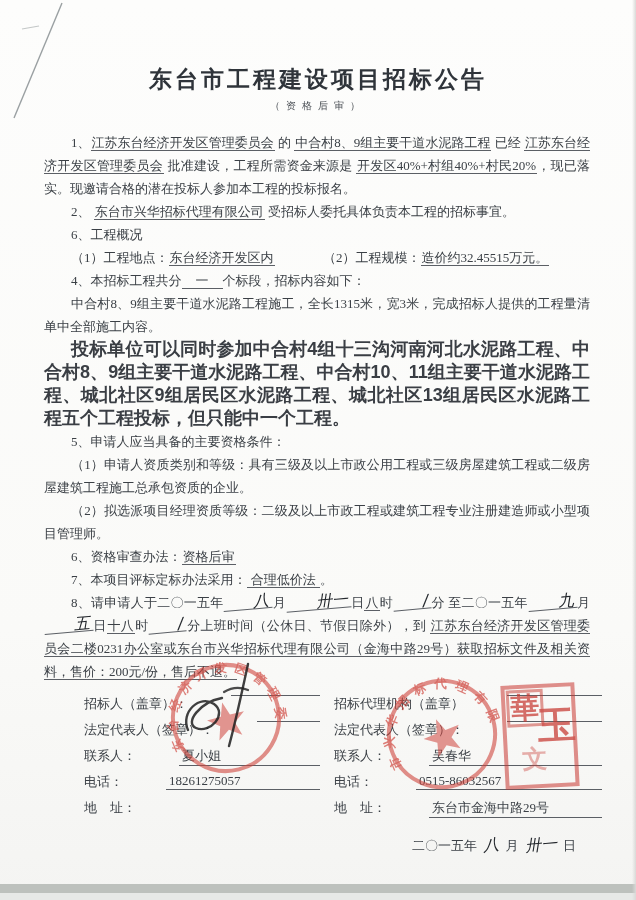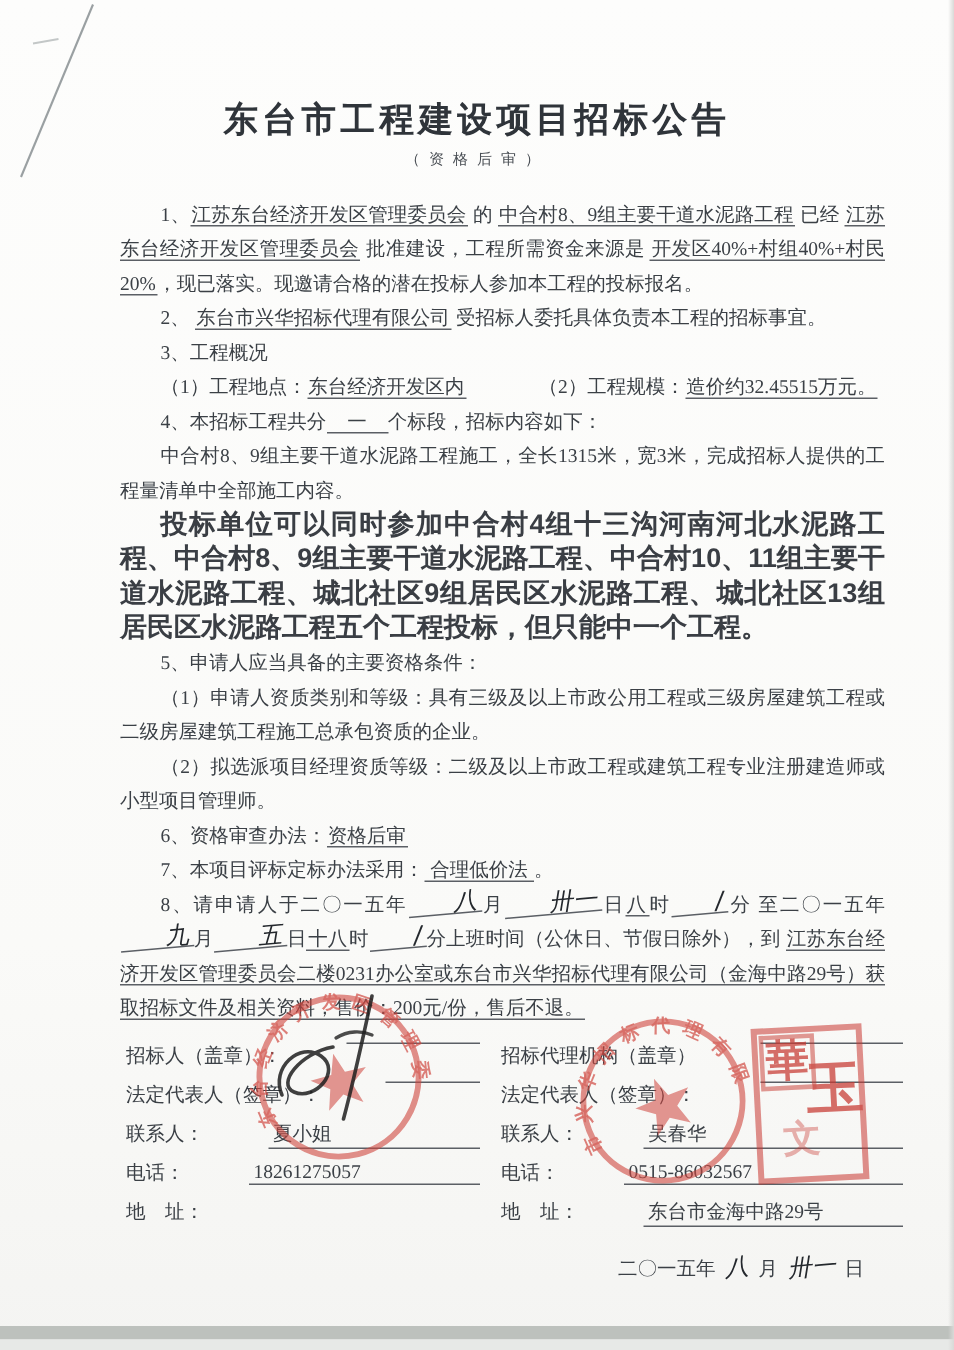--- a/index.html
+++ b/index.html
@@ -10,21 +10,21 @@
   .edge-bottom{position:absolute;left:0;right:0;top:884px;height:9px;background:#bdc1bd;}
   .edge-bottom2{position:absolute;left:0;right:0;top:893px;height:7px;background:#e7e9e7;}
   .edge-right{position:absolute;top:0;right:0;bottom:0;width:4px;
               background:linear-gradient(to left,#d9d9d7,rgba(255,255,255,0));}
   .fold-svg{position:absolute;left:0;top:0;}
   
   .title{margin:64px 30px 4px;text-align:center;font-family:"Liberation Sans","DejaVu Sans",sans-serif;
          font-weight:700;font-size:23px;letter-spacing:3px;color:#2f343a;}
   .subtitle{text-align:center;font-size:10px;letter-spacing:6px;color:#484d53;margin-bottom:4px;}
   
-  .bodytext{padding:14px 46px 0 44px;font-size:13px;line-height:23px;text-align:justify;margin-left:36px;}
+  .bodytext{padding:14px 46px 0 44px;font-size:13px;line-height:23px;text-align:justify;}
   .bodytext p{margin:0;}
   .indent{text-indent:27px;}
   .u{border-bottom:1px solid #5b5f65;padding:0 1px;}
   .hw{display:inline-block;font-family:"DejaVu Sans",sans-serif;font-style:italic;
       font-size:16px;line-height:14px;transform:rotate(-5deg);color:#24282d;padding:0 3px;}
   .hei{font-family:"Liberation Sans","DejaVu Sans",sans-serif;font-weight:700;
        font-size:18px;color:#3a3e44;}
   .ovrow{display:flex;}
   .ovcell1{width:252px;padding-left:27px;}
   .ovcell2{flex:1;}
@@ -58,21 +58,21 @@
     <line x1="62" y1="3" x2="14" y2="118" stroke="#9aa0a2" stroke-width="1.4"></line>
     <line x1="22" y1="29" x2="39" y2="26" stroke="#c3c7c7" stroke-width="1.2"></line>
   </svg>
 
   <h1 class="title">东台市工程建设项目招标公告</h1>
   <div class="subtitle">（资格后审）</div>
 
   <div class="bodytext">
     <p class="indent"><span>1、</span><span class="u">江苏东台经济开发区管理委员会</span><span> 的 </span><span class="u">中合村8、9组主要干道水泥路工程</span><span> 已经 </span><span class="u">江苏东台经济开发区管理委员会</span><span> 批准建设，工程所需资金来源是 </span><span class="u">开发区40%+村组40%+村民20%</span><span>，现已落实。现邀请合格的潜在投标人参加本工程的投标报名。</span></p>
     <p class="indent"><span>2、 </span><span class="u">东台市兴华招标代理有限公司</span><span> 受招标人委托具体负责本工程的招标事宜。</span></p>
-    <p class="indent">3、工程概况</p>
+    <p class="indent">6、工程概况</p>
 
     <div class="ovrow">
       <div class="ovcell1">
         <span>（1）工程地点：</span><span class="u">东台经济开发区内</span>
       </div>
       <div class="ovcell2">
         <span>（2）工程规模：</span><span class="u">造价约32.45515万元。</span>
       </div>
     </div>
 

